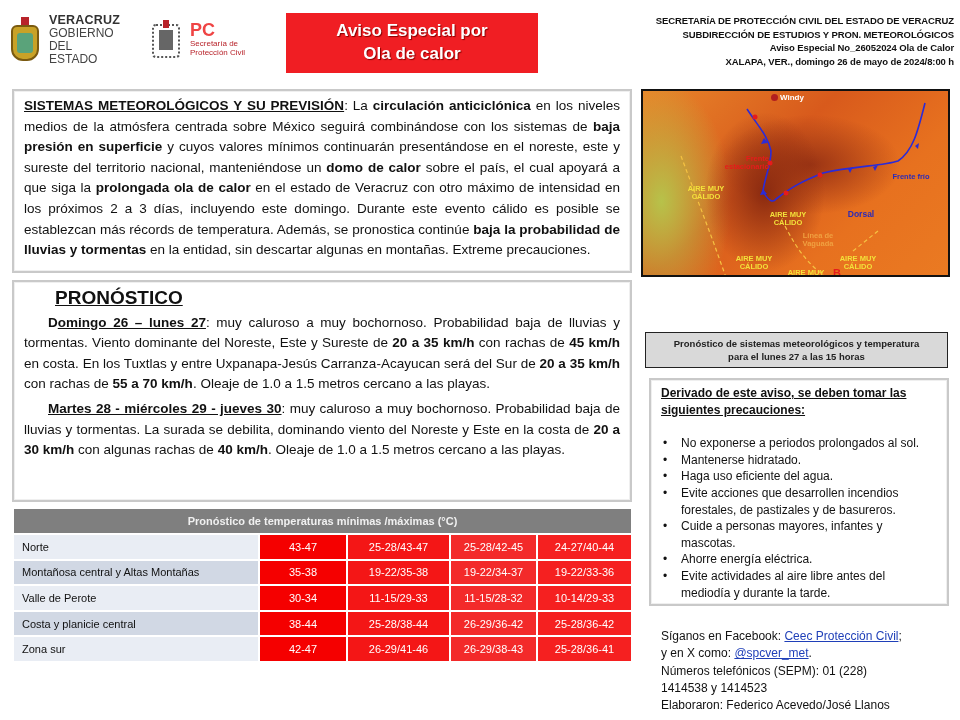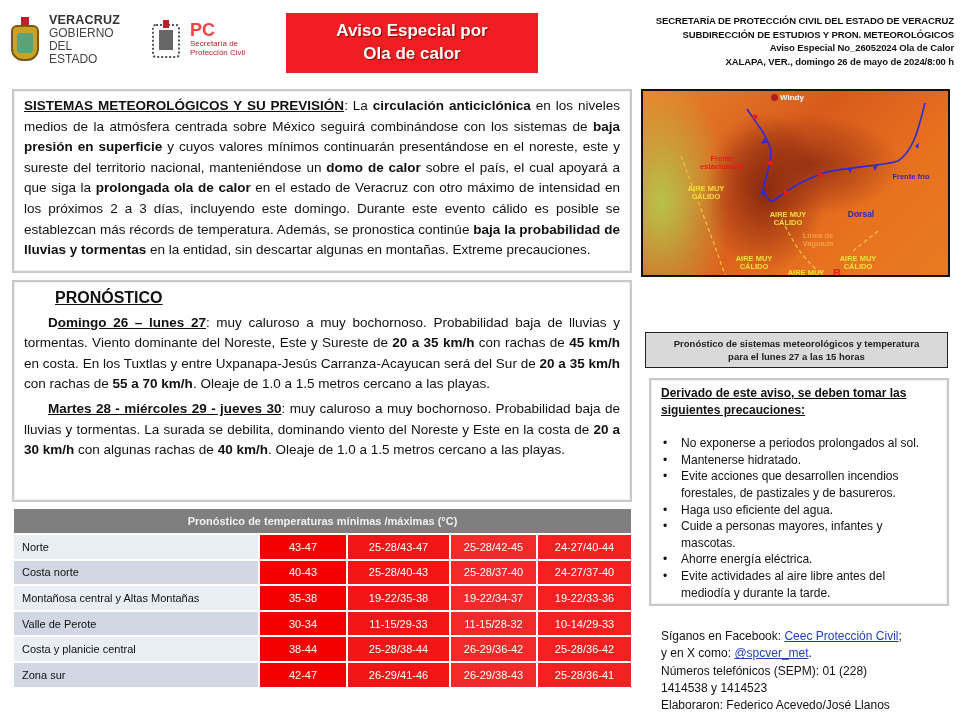--- a/index.html
+++ b/index.html
@@ -31,21 +31,21 @@
   .hdr-right { position: absolute; right: 6px; top: 14px; text-align: right; font-size: 9.5px; line-height: 13.5px; font-weight: bold; color: #111; letter-spacing: -0.1px; }
   .hdr-right .n { font-weight: normal; }
   .hdr-right .l3 { font-weight: bold; }
 
   
   .box { position: absolute; border: 2px solid #c9c9c9; background: #fff; box-shadow: inset 0 0 0 1px #efefef; }
   .sistemas { left: 12px; top: 89px; width: 620px; height: 184px; padding: 5px 10px; font-size: 13.5px; line-height: 20.6px; text-align: justify; }
   .u { text-decoration: underline; font-weight: bold; }
   .pron { left: 12px; top: 280px; width: 620px; height: 222px; padding: 6px 10px; font-size: 13.5px; line-height: 20.6px; text-align: justify; }
   .pron p { margin-top: 4px; text-indent: 24px; }
-  .pron .ttl { font-weight: bold; text-decoration: underline; font-size: 16px; padding-left: 31px; }
+  .pron .ttl { font-weight: bold; text-decoration: underline; font-size: 19px; padding-left: 31px; }
 
   
   .tbl { position: absolute; left: 14px; top: 509px; width: 619px; border-collapse: collapse; font-size: 11px; }
   .tbl .cap { background: #7f7f7f; color: #f0f0f0; text-align: center; height: 25px; font-size: 11px; }
   .tbl th, .tbl td { height: 25.6px; border-bottom: 2px solid #fff; border-right: 2px solid #fff; }
   .tbl thead tr.hd th { background: #bdd1ea; font-weight: normal; text-align: center; color: #111; }
   .tbl thead tr.hd th.reg { background: #cdd5e2; text-align: left; padding-left: 8px; }
   .tbl td.reg { text-align: left; padding-left: 8px; color: #111; }
   .tbl tr:nth-child(odd) td.reg { background: #e9edf4; }
   .tbl tr:nth-child(even) td.reg { background: #d1d8e4; }
@@ -143,27 +143,20 @@
         <th colspan="5" class="cap">Pronóstico de temperaturas  mínimas /máximas  (°C)</th>
       </tr>
   </thead>
   <tbody>
     <tr>
       <td class="reg">Norte</td>
       <td class="v c1">43-47</td>
       <td class="v c2">25-28/43-47</td>
       <td class="v c3">25-28/42-45</td>
       <td class="v c4">24-27/40-44</td>
-    </tr>
-    <tr>
-      <td class="reg">Costa norte</td>
-      <td class="v c1">40-43</td>
-      <td class="v c2">25-28/40-43</td>
-      <td class="v c3">25-28/37-40</td>
-      <td class="v c4">24-27/37-40</td>
     </tr>
     <tr>
       <td class="reg">Montañosa central y Altas Montañas</td>
       <td class="v c1">35-38</td>
       <td class="v c2">19-22/35-38</td>
       <td class="v c3">19-22/34-37</td>
       <td class="v c4">19-22/33-36</td>
     </tr>
     <tr>
       <td class="reg">Valle de Perote</td>
@@ -199,21 +192,21 @@
     <polygon points="121,47 125,52 118,53" fill="#2b2bd8"></polygon>
     <polygon points="120,98 124,103 117,104" fill="#2b2bd8"></polygon>
     <polygon points="205,78 210,76 207,82" fill="#2b2bd8"></polygon>
     <polygon points="230,76 235,74 232,80" fill="#2b2bd8"></polygon>
     <polygon points="272,55 276,52 275,58" fill="#2b2bd8"></polygon>
     <path d="M38 65 L70 150 L95 220" fill="none" stroke="#f5c242" stroke-width="1.2" stroke-dasharray="4 3"></path>
     <path d="M142 135 C160 170 180 195 240 210" fill="none" stroke="#f5c242" stroke-width="1.2" stroke-dasharray="4 3"></path>
     <path d="M210 160 L235 140" fill="none" stroke="#f5c242" stroke-width="1.2" stroke-dasharray="4 3"></path>
   </svg>
   <div class="windy">Windy</div>
-  <div class="lbl r" style="left:49px;top:64px;width:60px;">Frente estacionario</div>
+  <div class="lbl r" style="left:66px;top:64px;width:60px;text-align:right;">Frente estacionario</div>
   <div class="lbl b" style="left:238px;top:82px;width:60px;">Frente frío</div>
   <div class="lbl b" style="left:198px;top:119px;width:40px;font-size:8.5px;">Dorsal</div>
   <div class="lbl o" style="left:152px;top:141px;width:46px;">Línea de Vaguada</div>
   <div class="lbl y" style="left:40px;top:94px;width:46px;">AIRE MUY CÁLIDO</div>
   <div class="lbl y" style="left:122px;top:120px;width:46px;">AIRE MUY CÁLIDO</div>
   <div class="lbl y" style="left:88px;top:164px;width:46px;">AIRE MUY CÁLIDO</div>
   <div class="lbl y" style="left:140px;top:178px;width:46px;">AIRE MUY CÁLIDO</div>
   <div class="lbl y" style="left:192px;top:164px;width:46px;">AIRE MUY CÁLIDO</div>
   <div class="lbl r" style="left:188px;top:178px;width:12px;font-size:11px;">B</div>
   <div class="legend"></div>
@@ -221,22 +214,22 @@
 <div class="map-cap">
   <div>Pronóstico de sistemas meteorológicos y temperatura</div>
   <div>para el lunes 27 a las 15 horas</div>
 </div>
 
 <div class="box prec">
   <div class="ttl">Derivado de este aviso, se deben tomar las siguientes precauciones:</div>
   <ul>
     <li>No exponerse a periodos prolongados al sol.</li>
     <li>Mantenerse hidratado.</li>
+    <li>Haga uso eficiente del agua.</li>
     <li>Evite acciones que desarrollen incendios forestales, de pastizales y de basureros.</li>
-    <li>Haga uso eficiente del agua.</li>
     <li>Cuide a personas mayores, infantes y mascotas.</li>
     <li>Ahorre energía eléctrica.</li>
     <li>Evite actividades al aire libre antes del mediodía y durante la tarde.</li>
   </ul>
 </div>
 
 <div class="contact">
   <div><span>Síganos en Facebook: </span><a>Ceec Protección Civil</a><span>;</span></div>
   <div><span>y en X como: </span><a>@spcver_met</a><span>.</span></div>
   <div>Números telefónicos (SEPM):  01 (228)</div>

